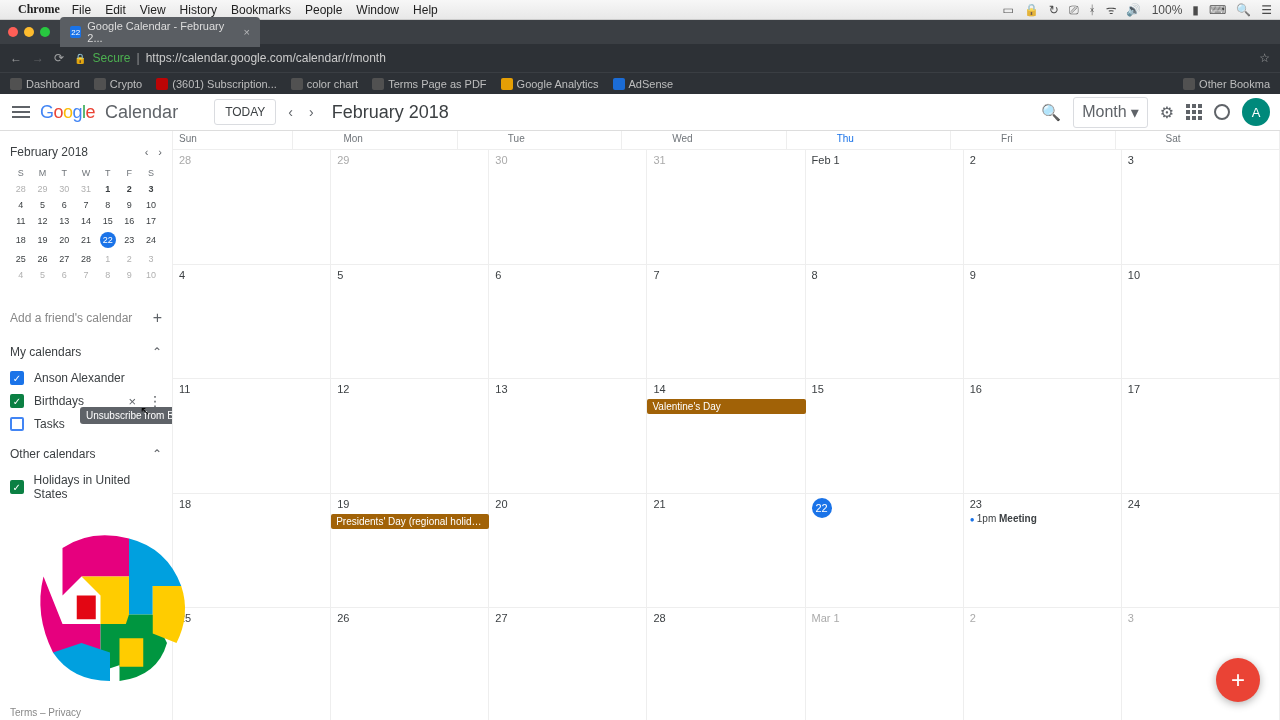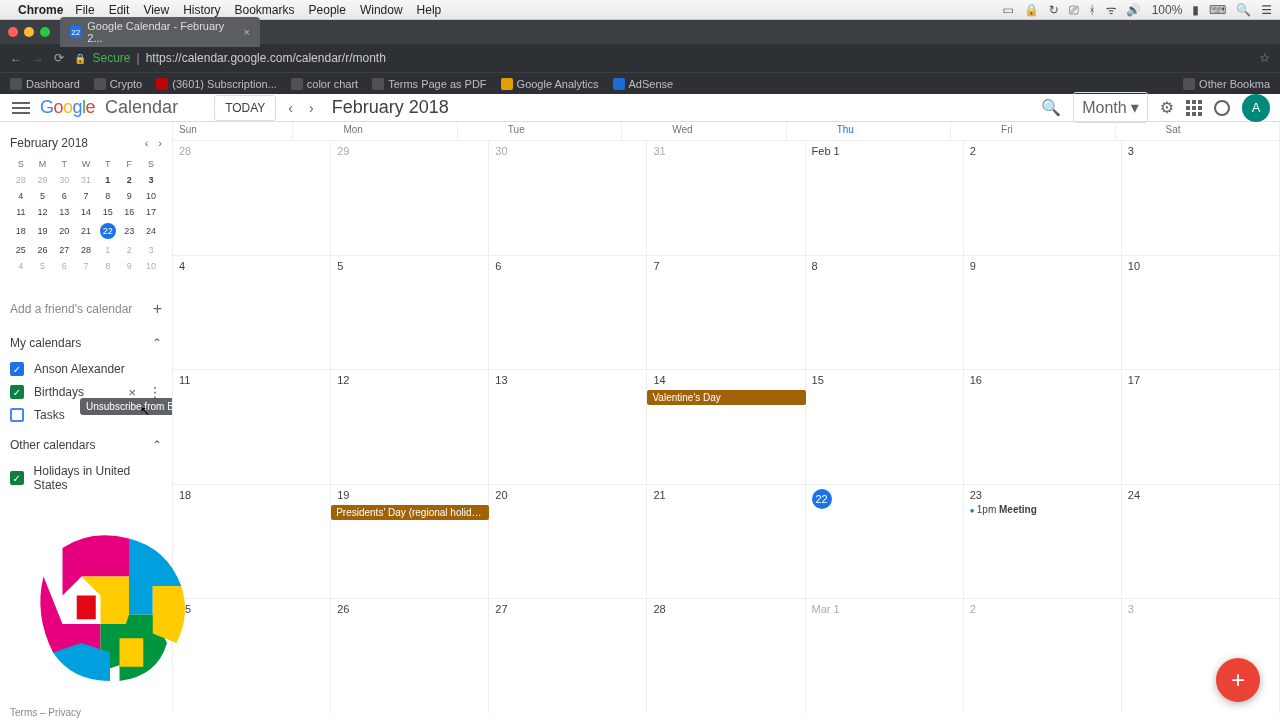--- a/index.html
+++ b/index.html
@@ -1,21 +1,21 @@
 <!DOCTYPE html>
 <html><head>
 <meta charset="utf-8">
 <style>
 * { margin: 0; padding: 0; box-sizing: border-box; font-family: -apple-system, BlinkMacSystemFont, "Helvetica Neue", Arial, sans-serif; }
 body { width: 1280px; height: 720px; background: #fff; overflow: hidden; position: relative; }
 
 
 .mac-menu { height: 20px; background: linear-gradient(#f7f7f7,#e8e8e8); display: flex; align-items: center; padding: 0 8px; font-size: 12px; color: #222; border-bottom:1px solid #ccc;}
 .mac-menu .apple { margin-right: 10px; font-size: 13px;}
-.mac-menu .app { font-weight: 600; margin-right: 12px;}
+.mac-menu .app { font-weight: 600; margin-right: 12px; font-family: Liberation Serif, serif;}
 .mac-menu .m { margin-right: 14px; }
 .mac-right { margin-left: auto; display:flex; gap:10px; align-items:center; font-size:12px;}
 .mac-right span { opacity:.8; }
 
 
 .chrome-tabs { height: 24px; background: #3b3f44; display:flex; align-items:center; padding: 0 8px;}
 .traffic { display:flex; gap:6px; margin-right:10px;}
 .dot { width:10px; height:10px; border-radius:50%; }
 .red{background:#ff5f57}.yellow{background:#febc2e}.green{background:#28c840}
 .tab { background:#5a5e63; color:#ddd; font-size:11px; padding:3px 10px; border-radius:4px 4px 0 0; display:flex; align-items:center; gap:6px; max-width:200px;}
@@ -25,21 +25,21 @@
 .chrome-addr .nav-ico{opacity:.7;}
 .chrome-addr .url{ flex:1; display:flex; align-items:center; gap:6px;}
 .chrome-addr .url .lock{color:#4caf50;font-size:10px;}
 .chrome-addr .star{margin-left:auto;opacity:.7;}
 .chrome-bm { height:22px; background:#2d3136; border-top:1px solid #3a3e43; display:flex; align-items:center; padding:0 10px; gap:14px; color:#ccc; font-size:11px;}
 .chrome-bm .bm{display:flex;align-items:center;gap:4px; opacity:.9;}
 .chrome-bm .bm .ico{width:12px;height:12px;background:#555;border-radius:2px;}
 .chrome-bm .other{margin-left:auto;}
 
 
-.gcal-header { height:28px; display:flex; align-items:center; padding:0 10px; border-bottom:1px solid #ddd; gap:8px;}
+.gcal-header { height:37px; display:flex; align-items:center; padding:0 10px; border-bottom:1px solid #ddd; gap:8px;}
 .hamburger{width:22px;height:22px;display:flex;flex-direction:column;justify-content:center;gap:3px;cursor:pointer;padding:0 2px;}
 .hamburger span{height:2px;background:#5f6368;}
 .glogo{font-size:18px;letter-spacing:-0.5px;}
 .glogo .b{color:#4285f4}.glogo .r{color:#ea4335}.glogo .y{color:#fbbc05}.glogo .g{color:#34a853}
 .gcal-name{font-size:18px;color:#5f6368;margin-left:2px;}
 .today-btn{margin-left:28px;border:1px solid #dadce0;padding:5px 10px;font-size:12px;color:#3c4043;border-radius:3px;cursor:pointer;}
 .nav-arrow{color:#5f6368;font-size:14px;padding:4px;cursor:pointer;}
 .month-title{font-size:18px;color:#3c4043;margin-left:6px;}
 .hdr-right{margin-left:auto;display:flex;align-items:center;gap:12px;color:#5f6368;}
 .hdr-right .search-ico,.hdr-right .gear-ico,.hdr-right .apps-ico,.hdr-right .help-ico{cursor:pointer;font-size:16px;}

